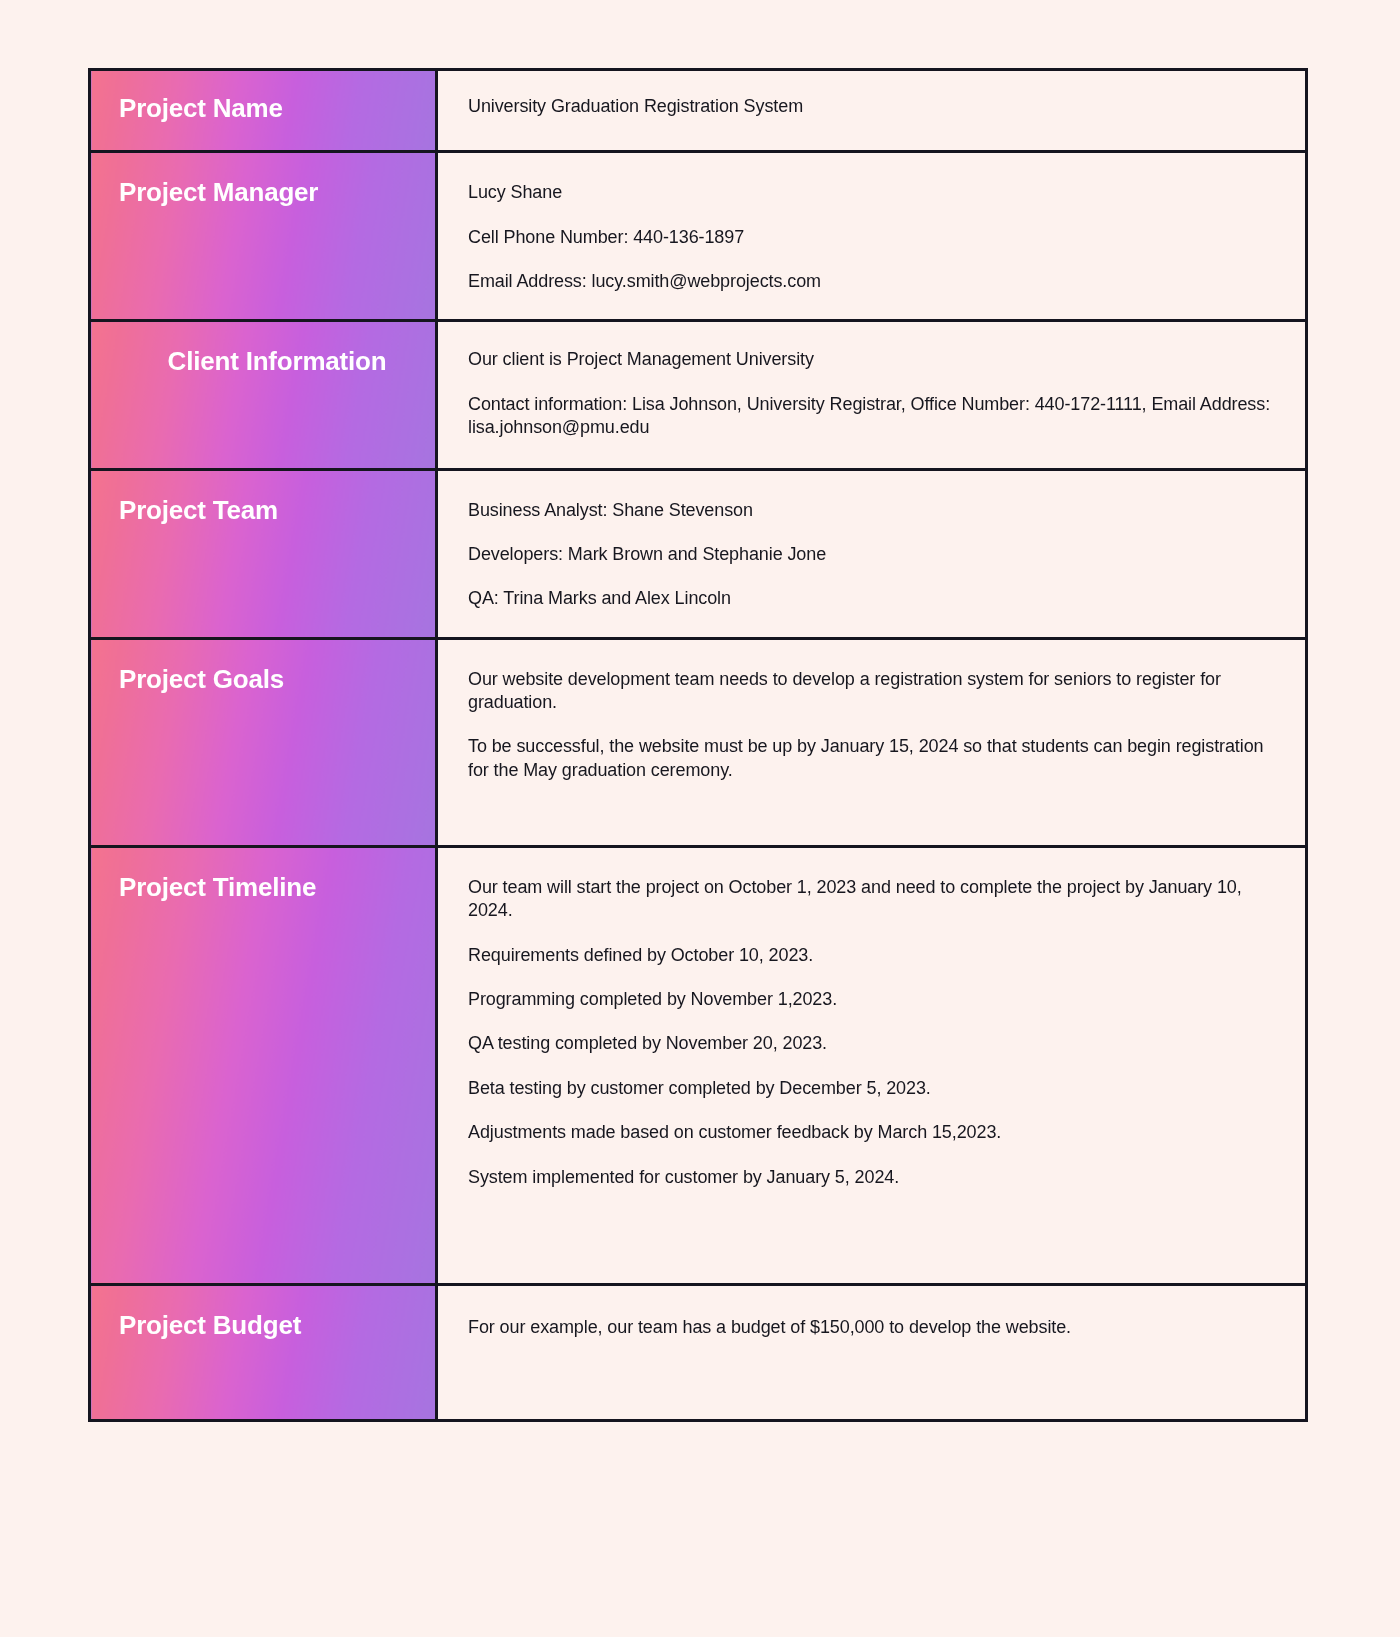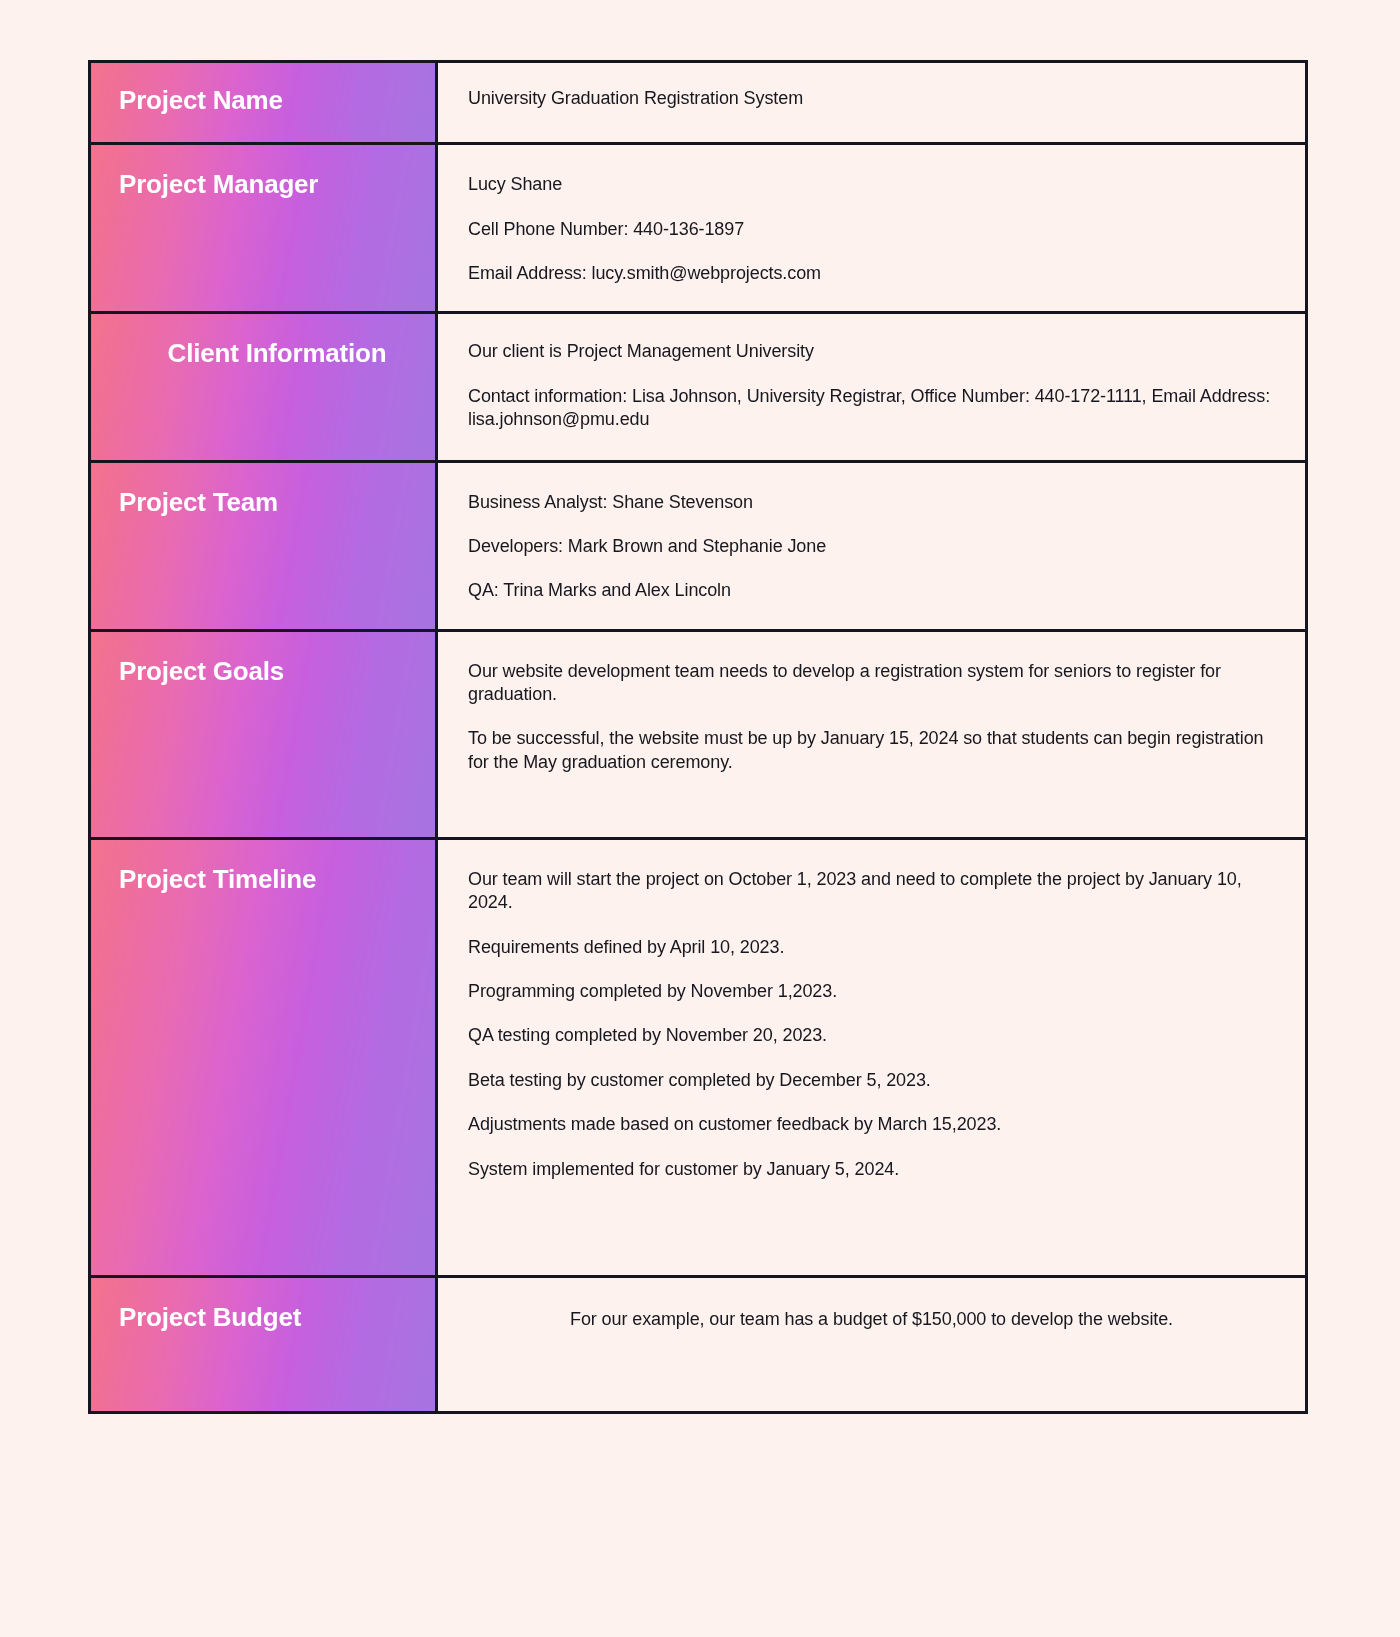--- a/index.html
+++ b/index.html
@@ -17,21 +17,21 @@
   .page {
     position: relative;
     width: 1400px;
     height: 1637px;
     box-sizing: border-box;
   }
 
   .charter-table {
     position: absolute;
     left: 88px;
-    top: 60px;
+    top: 68px;
     width: 1220px;
     border-collapse: collapse;
     table-layout: fixed;
   }
 
   .charter-table tr {
     background: transparent;
   }
 
   .charter-table td {
@@ -98,21 +98,21 @@
   tr[data-row="project-timeline"] td.label-cell { padding-bottom: 380px; }
   tr[data-row="project-budget"] td.label-cell { padding-bottom: 78px; }
 
   tr[data-row="project-manager"] td.value-cell { padding-top: 28px; padding-bottom: 26px; }
   tr[data-row="client-information"] td.value-cell { padding-top: 26px; padding-bottom: 28px; }
   tr[data-row="project-team"] td.value-cell { padding-top: 28px; padding-bottom: 26px; }
   tr[data-row="project-goals"] td.value-cell { padding-top: 28px; padding-bottom: 26px; }
   tr[data-row="project-timeline"] td.value-cell { padding-top: 28px; padding-bottom: 28px; }
   tr[data-row="project-budget"] td.value-cell { padding-top: 30px; padding-bottom: 52px; }
 
-  tr[data-row="project-budget"] .value-para { line-height: 1.28; text-align: center; }
+  tr[data-row="project-budget"] .value-para { line-height: 1.28; }
 </style>
 </head>
 <body>
 
 <div class="page">
   <table class="charter-table">
     <tbody>
 
       <tr data-row="project-name">
         <td class="label-cell">
@@ -175,21 +175,21 @@
         </td>
       </tr>
 
       <tr data-row="project-timeline">
         <td class="label-cell">
           <span class="label-text">Project Timeline</span>
         </td>
         <td class="value-cell">
           <span class="value-block">
             <span class="value-para">Our team will start the project on October 1, 2023 and need to complete the project by January 10, 2024.</span>
-            <span class="value-para">Requirements defined by April 10, 2023.</span>
+            <span class="value-para">Requirements defined by October 10, 2023.</span>
             <span class="value-para">Programming completed by November 1,2023.</span>
             <span class="value-para">QA testing completed by November 20, 2023.</span>
             <span class="value-para">Beta testing by customer completed by December 5, 2023.</span>
             <span class="value-para">Adjustments made based on customer feedback by March 15,2023.</span>
             <span class="value-para">System implemented for customer by January 5, 2024.</span>
           </span>
         </td>
       </tr>
 
       <tr data-row="project-budget">

